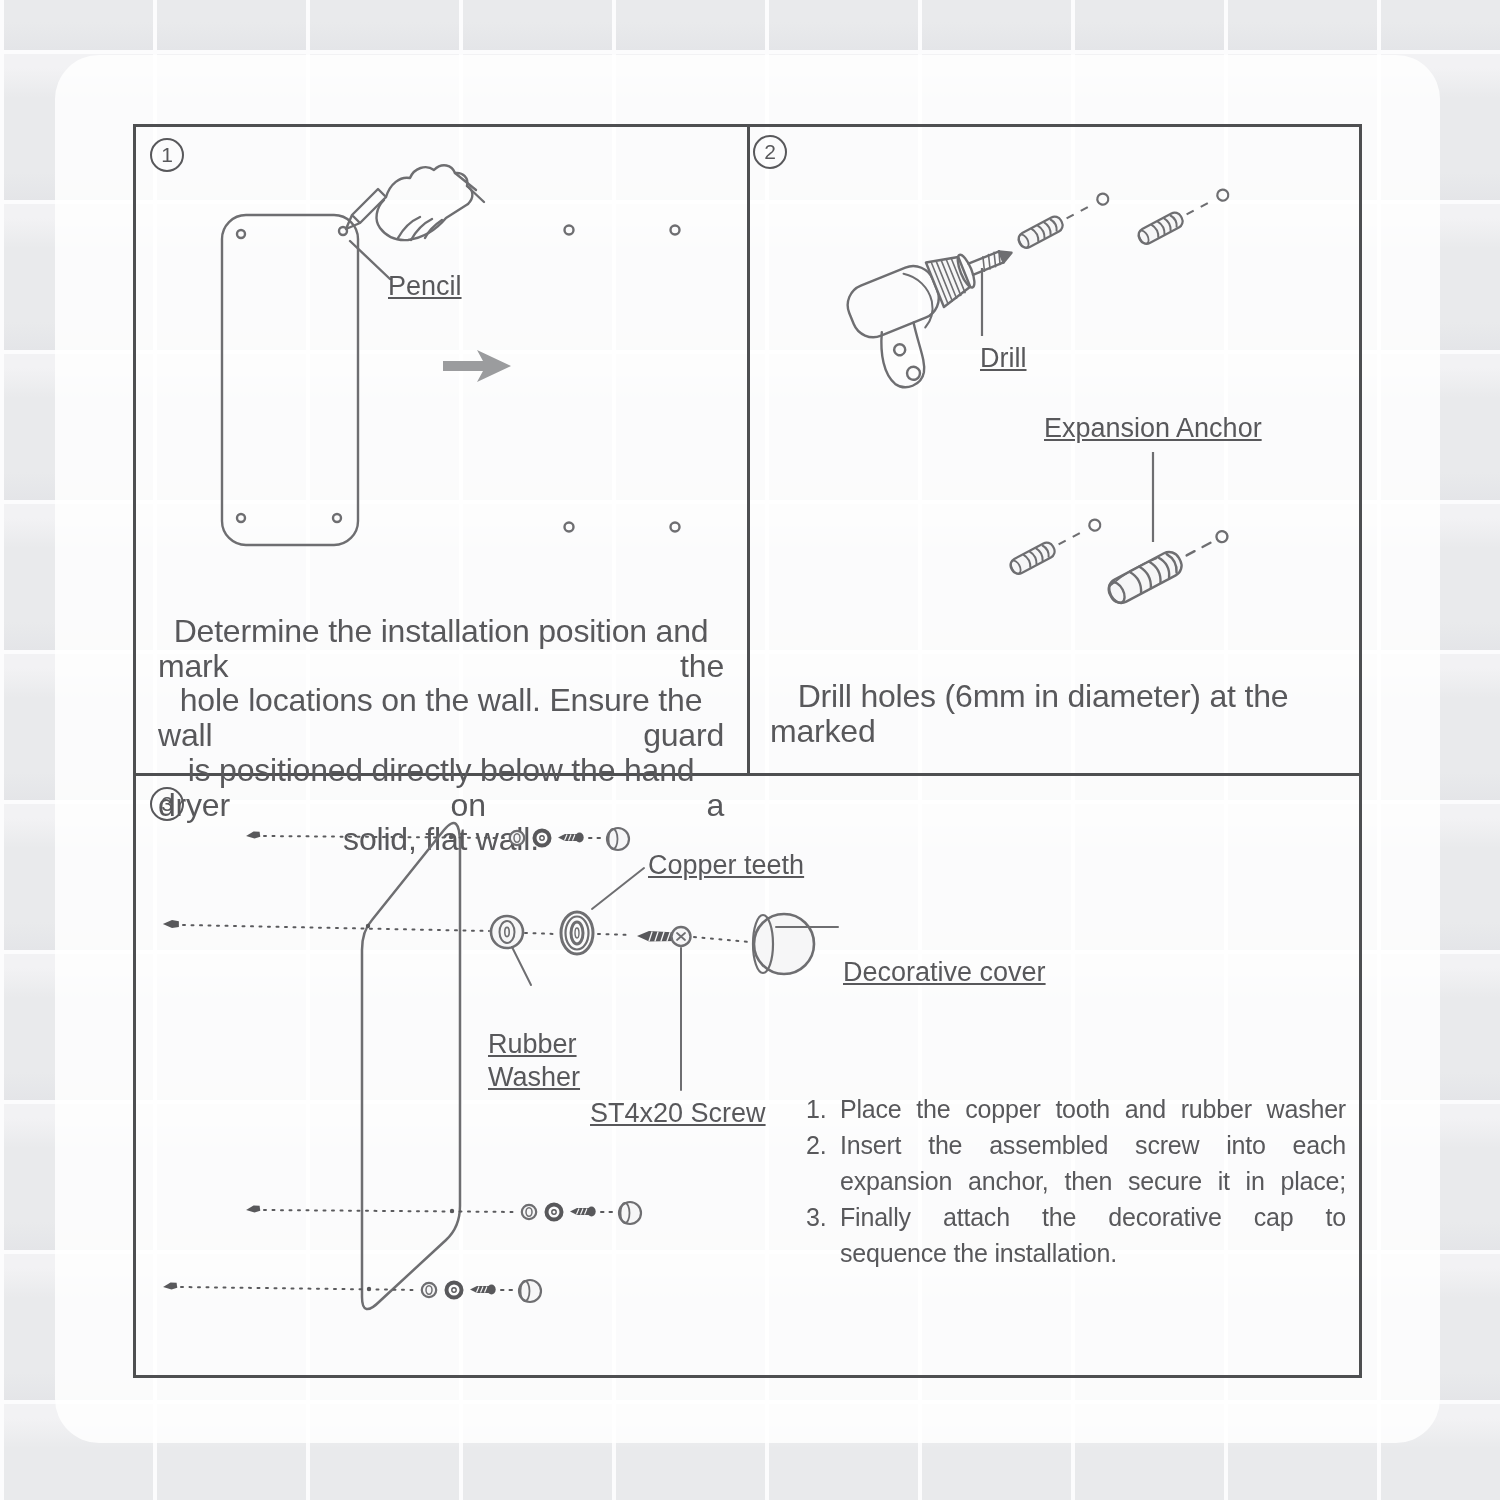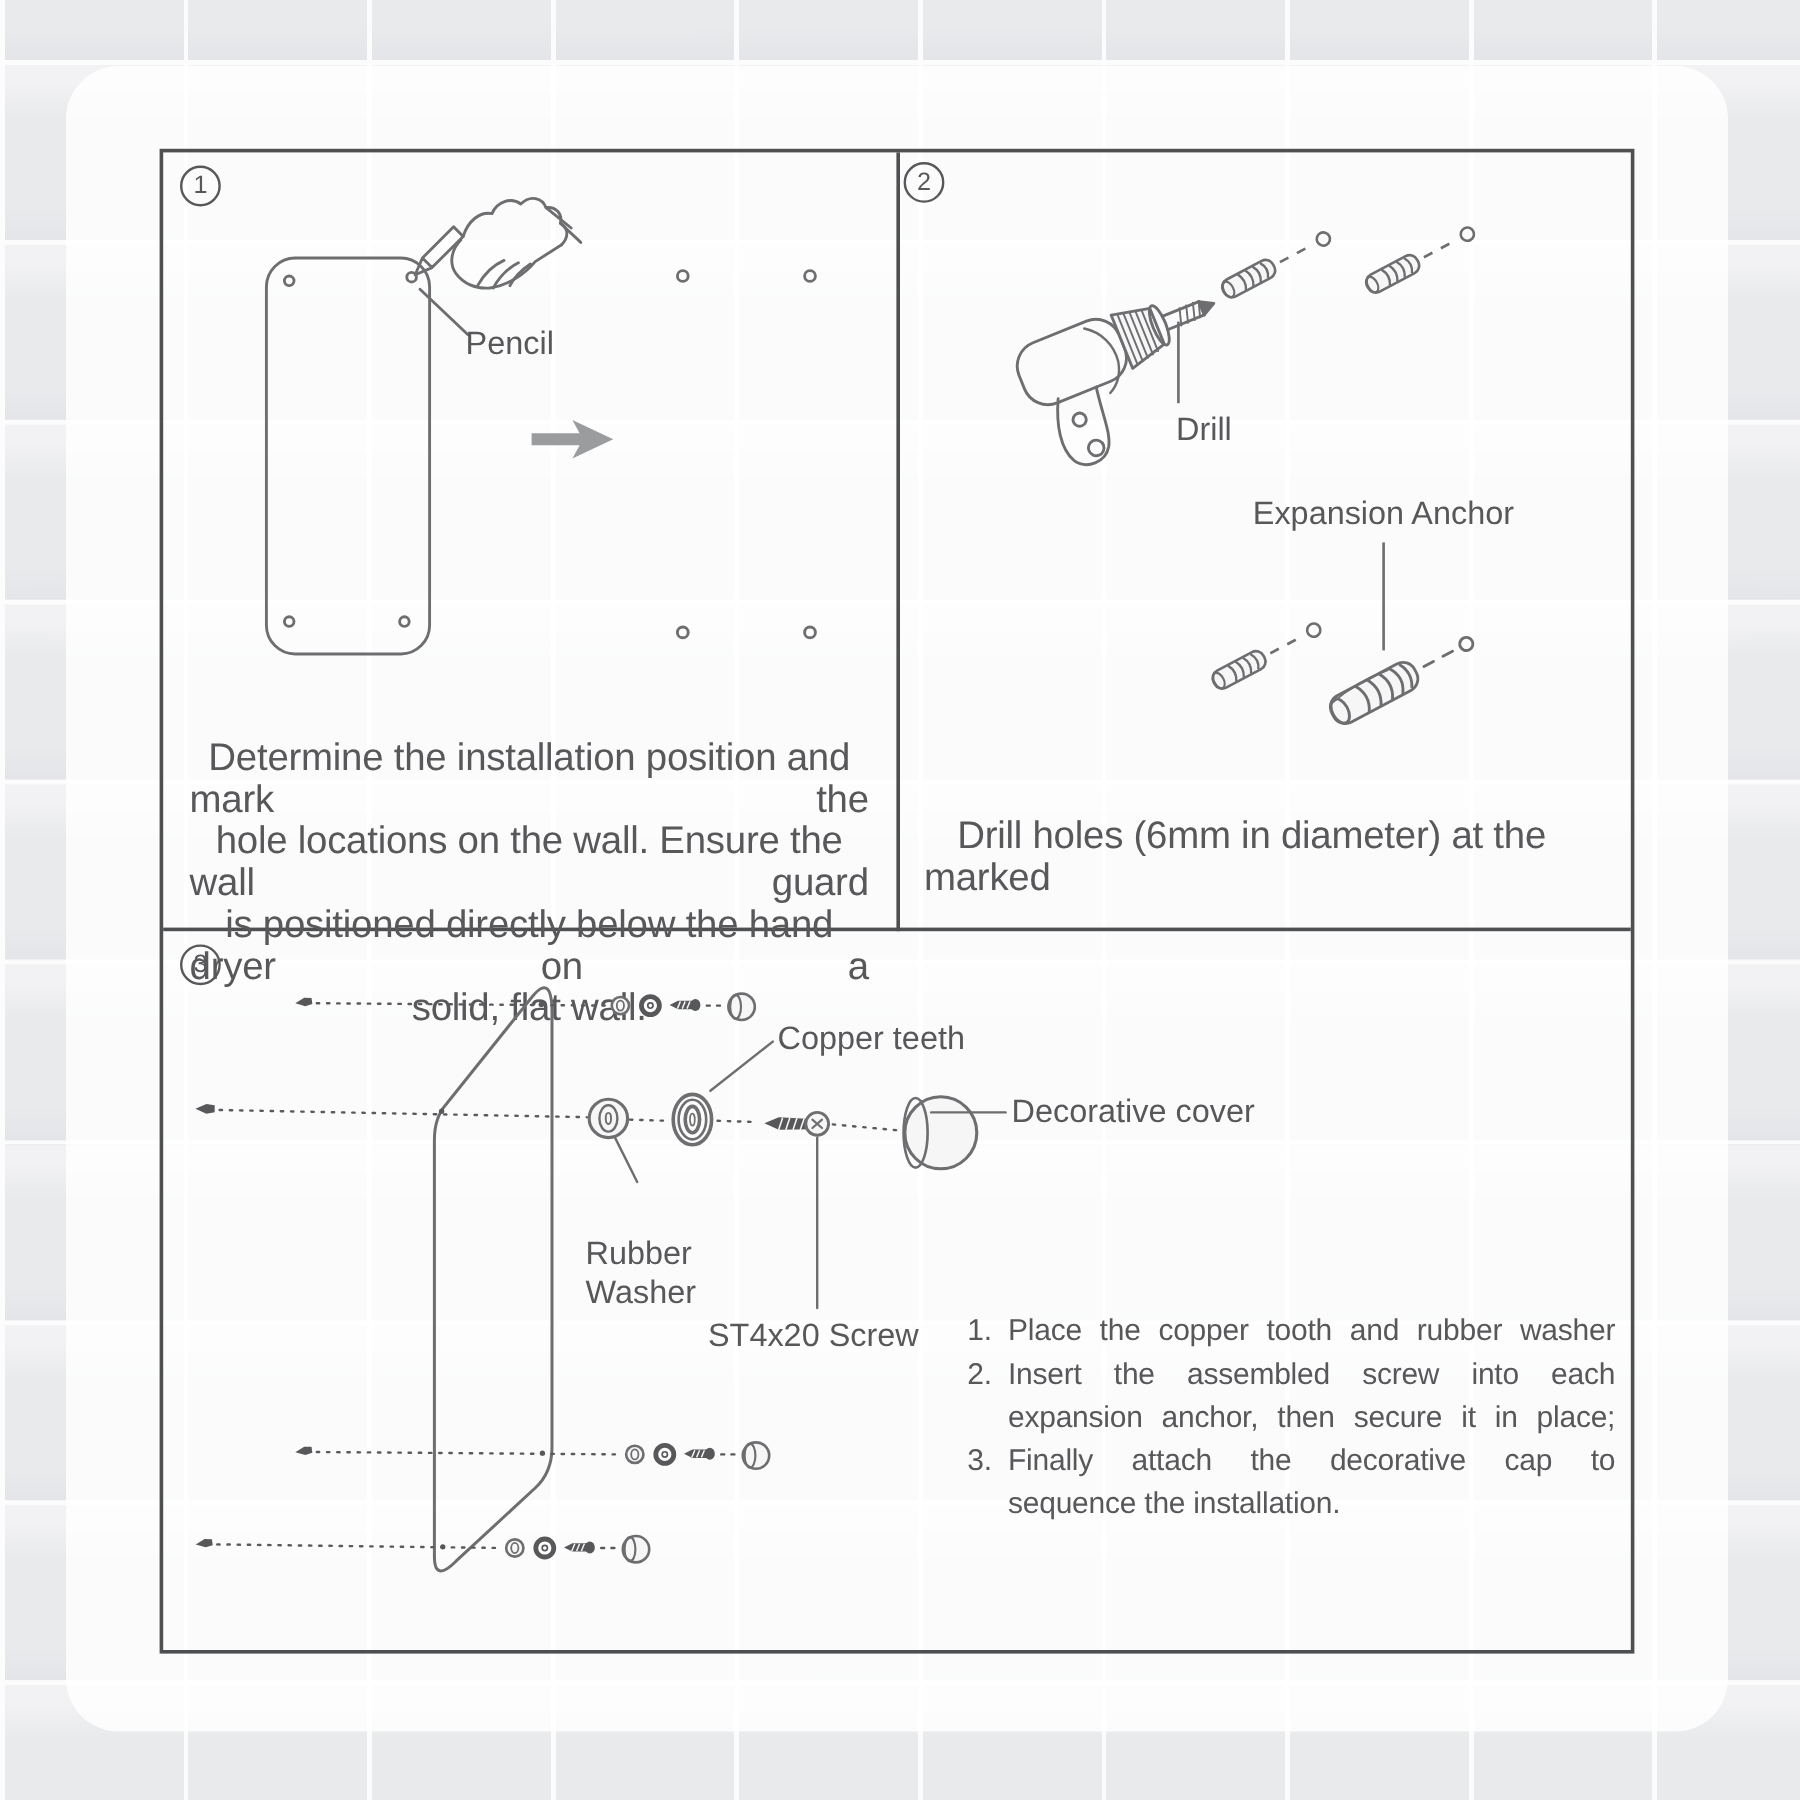--- a/index.html
+++ b/index.html
@@ -15,21 +15,21 @@
   .card{position:absolute;left:55px;top:55px;width:1385px;height:1388px;
     background:rgba(255,255,255,0.82);border-radius:44px;}
   .diagram{position:absolute;left:133px;top:124px;width:1229px;height:1254px;
     border:3px solid #4e4f51;box-sizing:border-box;}
   .vdiv{position:absolute;left:611px;top:0;width:3px;height:649px;background:#4e4f51;}
   .hdiv{position:absolute;left:0;top:646px;width:1223px;height:3px;background:#4e4f51;}
   .stepnum{position:absolute;width:30px;height:30px;border:2.5px solid #58585b;
     border-radius:50%;display:flex;align-items:center;justify-content:center;
     font-size:21px;color:#58585b;}
   .art{position:absolute;}
-  .lbl{position:absolute;font-size:27px;color:#58585b;white-space:nowrap;line-height:32.5px;}
+  .lbl{position:absolute;font-size:27px;color:#58585b;white-space:nowrap;line-height:32.5px;text-decoration:underline;}
   .cap{position:absolute;color:#58585b;font-size:32px;letter-spacing:-0.2px;}
   .cap .cl{line-height:34.7px;text-align:center;}
   .jl{text-align:justify;text-align-last:justify;}
   .ll{text-align:left;}
   .ilist{position:absolute;left:806px;top:1091px;width:540px;color:#58585b;
     font-size:25px;letter-spacing:-0.2px;list-style:none;margin:0;padding:0;}
   .ilist li{position:relative;padding-left:34px;line-height:36px;}
   .ilist .inum{position:absolute;left:0;top:0;}
   svg{display:block;}
 </style>
@@ -217,21 +217,21 @@
 
       <g stroke="#6e6e71" stroke-width="2" stroke-linecap="round">
         <line x1="592" y1="909" x2="644" y2="868"></line>
         <line x1="512" y1="947" x2="531" y2="985"></line>
         <line x1="681" y1="948" x2="681" y2="1090"></line>
         <line x1="776" y1="927" x2="838" y2="927"></line>
       </g>
     </svg>
 
     <div class="lbl" style="left:648px;top:849px">Copper teeth</div>
-    <div class="lbl" style="left:843px;top:910px">Decorative cover</div>
+    <div class="lbl" style="left:843px;top:956px">Decorative cover</div>
     <div class="lbl" style="left:488px;top:1028px">
       <div>Rubber</div>
       <div>Washer</div>
     </div>
     <div class="lbl" style="left:590px;top:1097px">ST4x20 Screw</div>
 
     <ol class="ilist">
       <li>
         <span class="inum">1.</span>
         <div class="jl">Place the copper tooth and rubber washer</div>

